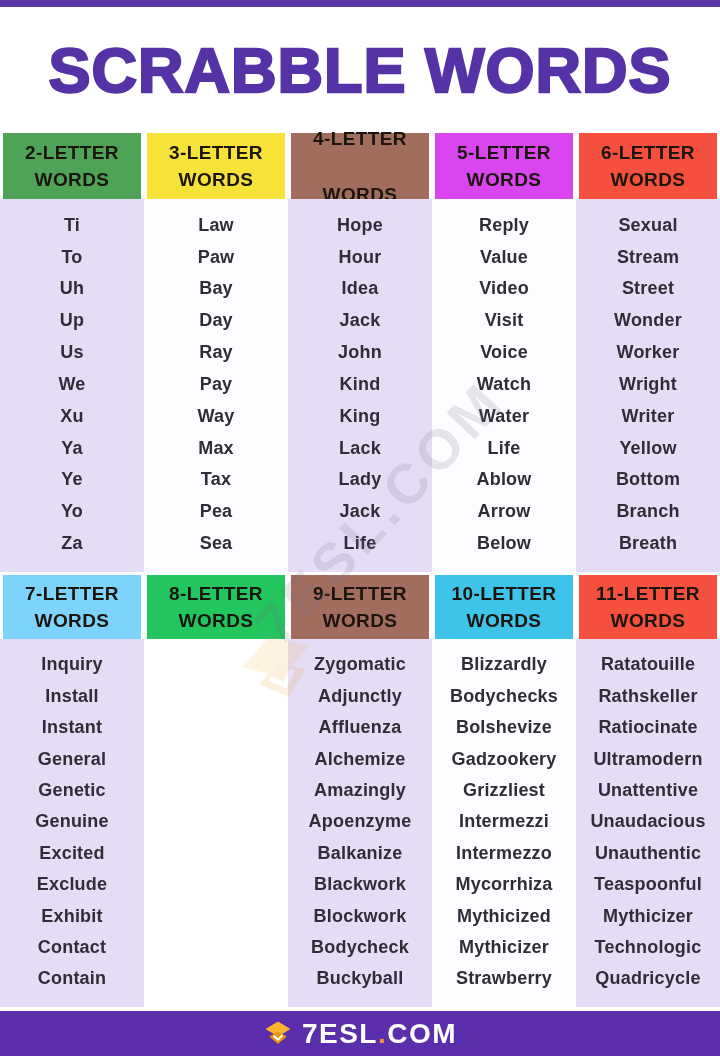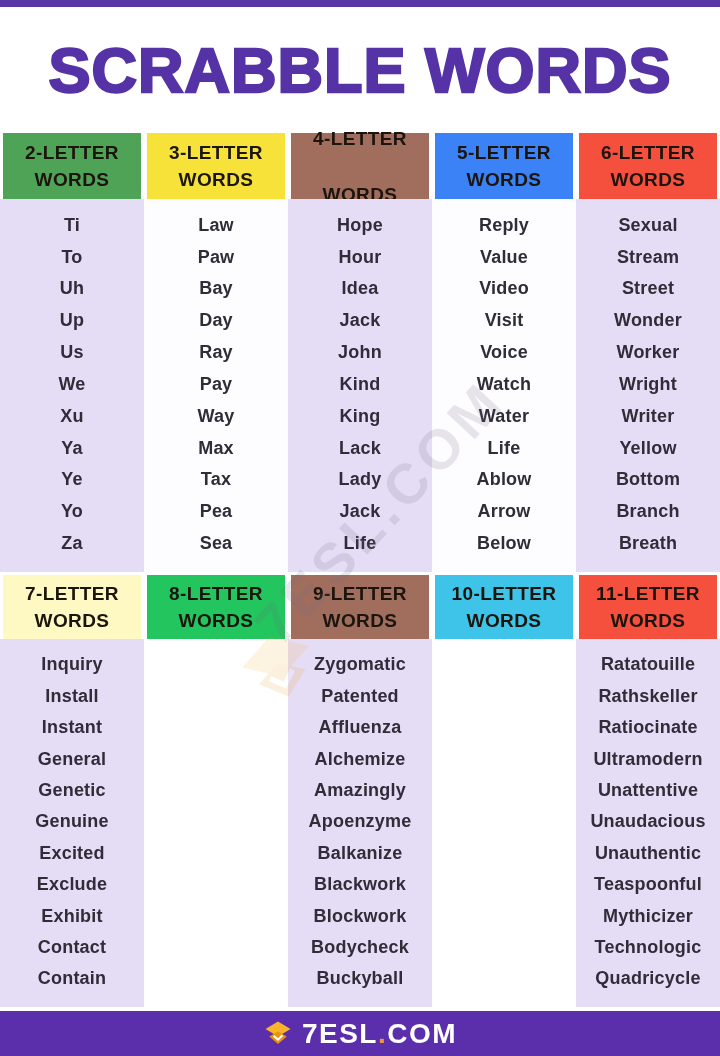--- a/index.html
+++ b/index.html
@@ -164,21 +164,21 @@
           <div class="word">John</div>
           <div class="word">Kind</div>
           <div class="word">King</div>
           <div class="word">Lack</div>
           <div class="word">Lady</div>
           <div class="word">Jack</div>
           <div class="word">Life</div>
         </div>
       </div>
       <div class="col">
-        <div class="col-head" style="background: #3b82f6;">
+        <div class="col-head" style="background: #d946ef;">
           <div>5-LETTER</div>
           <div>WORDS</div>
         </div>
         <div class="col-list">
           <div class="word">Reply</div>
           <div class="word">Value</div>
           <div class="word">Video</div>
           <div class="word">Visit</div>
           <div class="word">Voice</div>
           <div class="word">Watch</div>
@@ -205,21 +205,21 @@
           <div class="word">Yellow</div>
           <div class="word">Bottom</div>
           <div class="word">Branch</div>
           <div class="word">Breath</div>
         </div>
       </div>
     </div>
 
   <div class="section s2">
       <div class="col">
-        <div class="col-head" style="background: #fef9c3;">
+        <div class="col-head" style="background: #7dd3fc;">
           <div>7-LETTER</div>
           <div>WORDS</div>
         </div>
         <div class="col-list lav">
           <div class="word">Inquiry</div>
           <div class="word">Install</div>
           <div class="word">Instant</div>
           <div class="word">General</div>
           <div class="word">Genetic</div>
           <div class="word">Genuine</div>
@@ -236,36 +236,49 @@
           <div>WORDS</div>
         </div>
       </div>
       <div class="col">
         <div class="col-head" style="background: rgb(161, 110, 94);">
           <div>9-LETTER</div>
           <div>WORDS</div>
         </div>
         <div class="col-list lav">
           <div class="word">Zygomatic</div>
-          <div class="word">Patented</div>
+          <div class="word">Adjunctly</div>
           <div class="word">Affluenza</div>
           <div class="word">Alchemize</div>
           <div class="word">Amazingly</div>
           <div class="word">Apoenzyme</div>
           <div class="word">Balkanize</div>
           <div class="word">Blackwork</div>
           <div class="word">Blockwork</div>
           <div class="word">Bodycheck</div>
           <div class="word">Buckyball</div>
         </div>
       </div>
       <div class="col">
         <div class="col-head" style="background: rgb(62, 196, 233);">
           <div>10-LETTER</div>
           <div>WORDS</div>
+        </div>
+        <div class="col-list">
+          <div class="word">Blizzardly</div>
+          <div class="word">Bodychecks</div>
+          <div class="word">Bolshevize</div>
+          <div class="word">Gadzookery</div>
+          <div class="word">Grizzliest</div>
+          <div class="word">Intermezzi</div>
+          <div class="word">Intermezzo</div>
+          <div class="word">Mycorrhiza</div>
+          <div class="word">Mythicized</div>
+          <div class="word">Mythicizer</div>
+          <div class="word">Strawberry</div>
         </div>
       </div>
       <div class="col">
         <div class="col-head" style="background: rgb(245, 80, 62);">
           <div>11-LETTER</div>
           <div>WORDS</div>
         </div>
         <div class="col-list lav">
           <div class="word">Ratatouille</div>
           <div class="word">Rathskeller</div>

